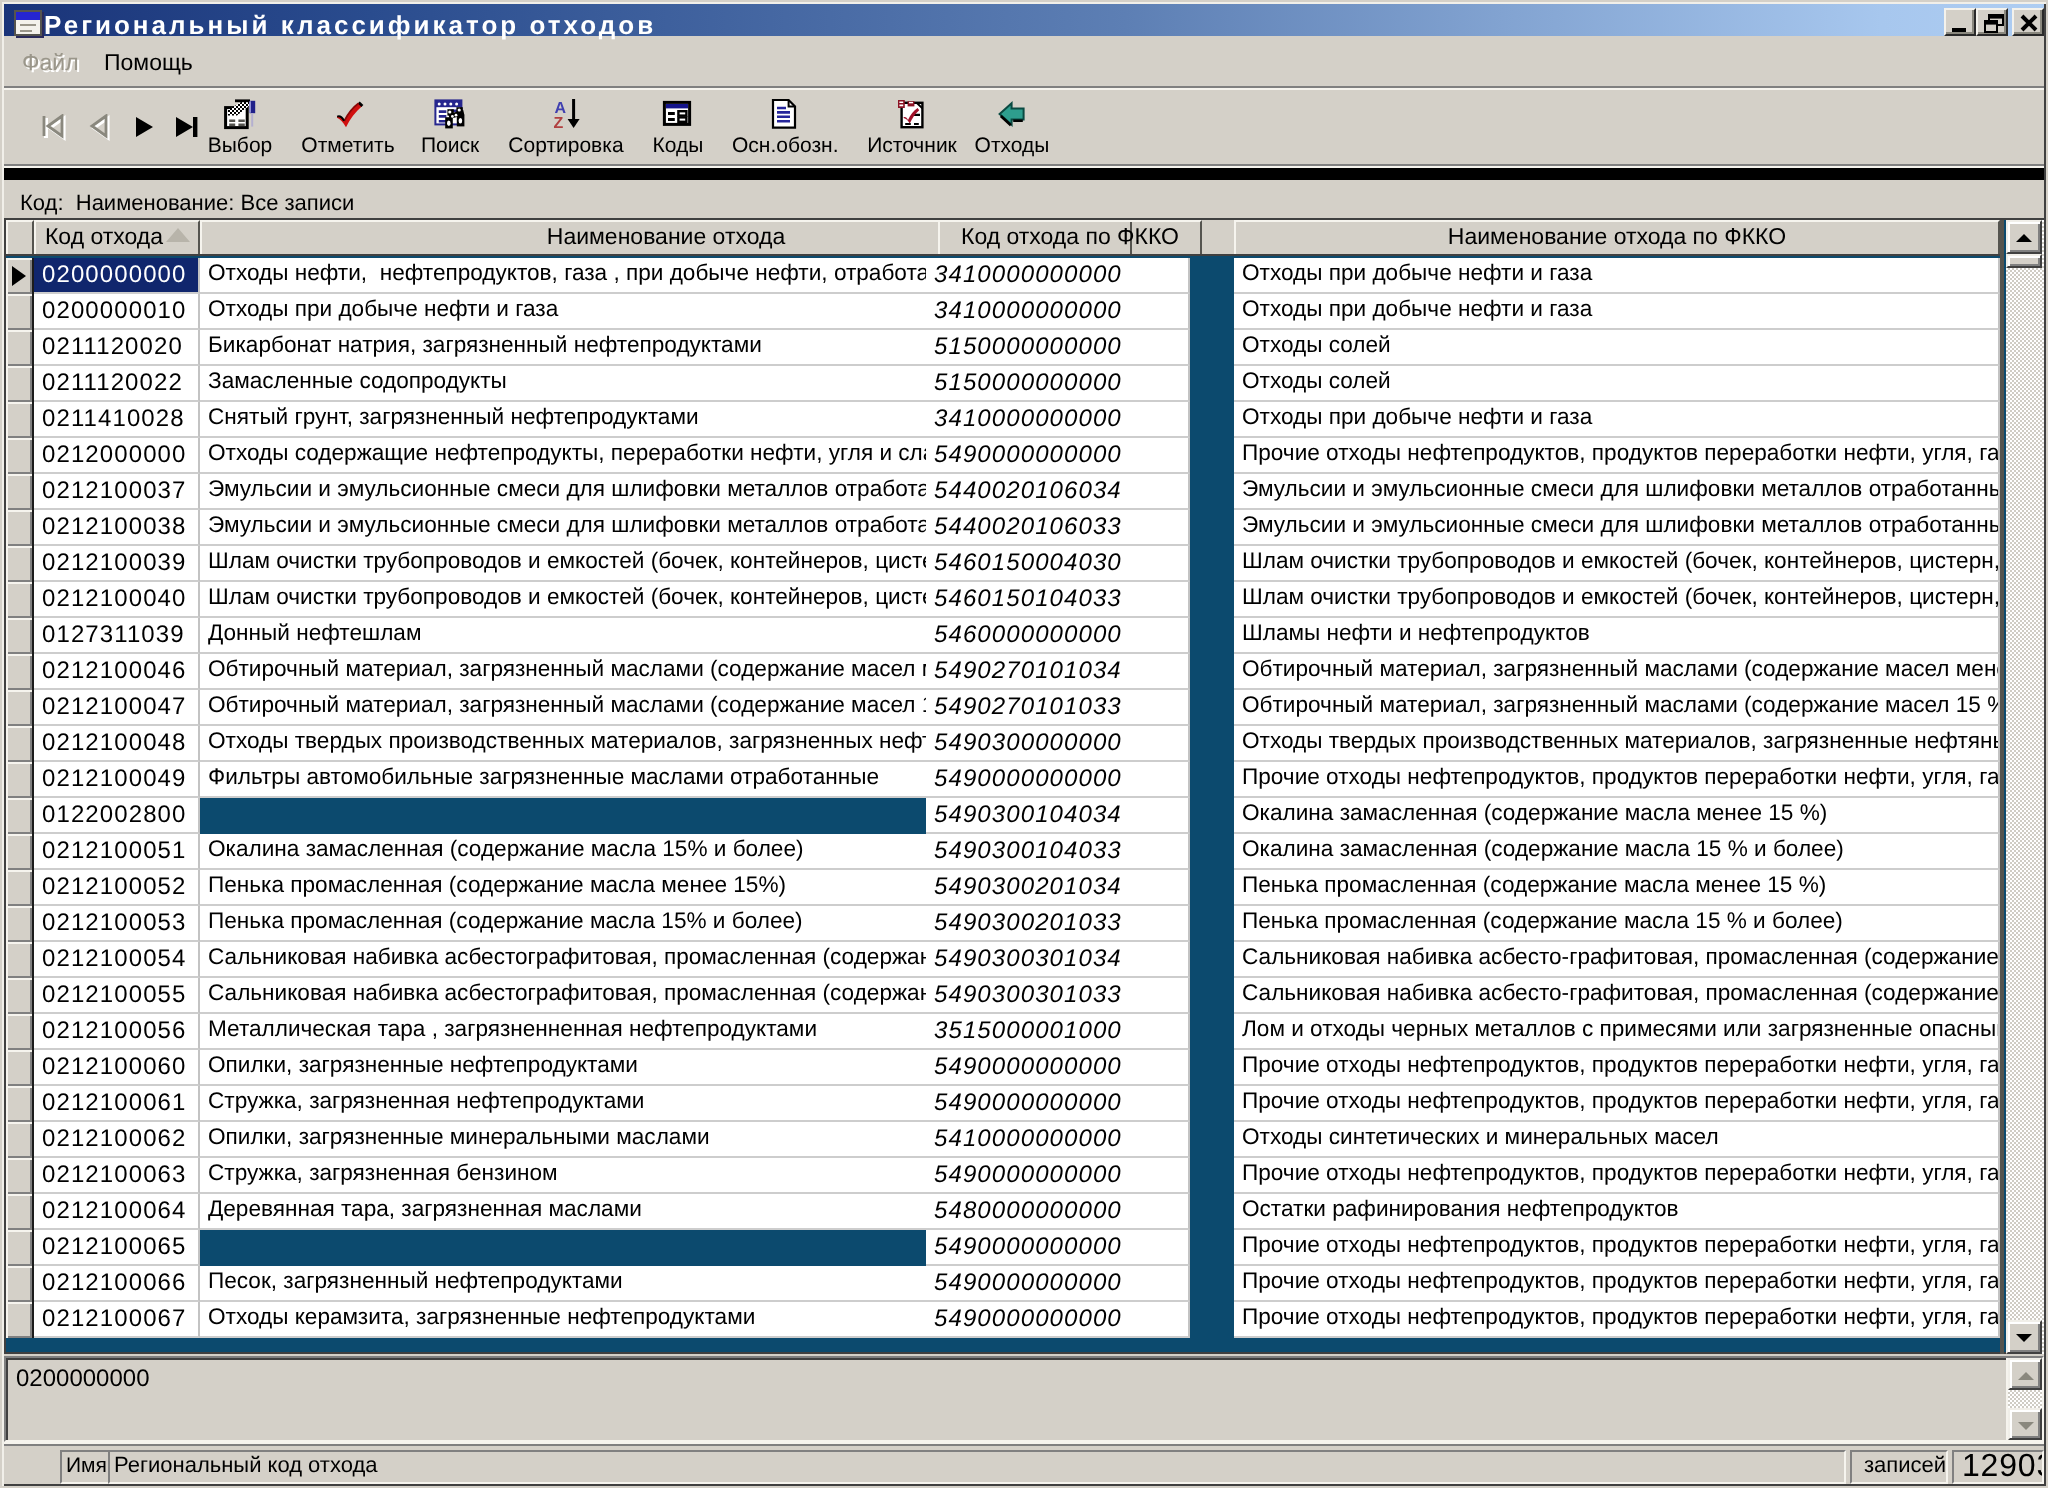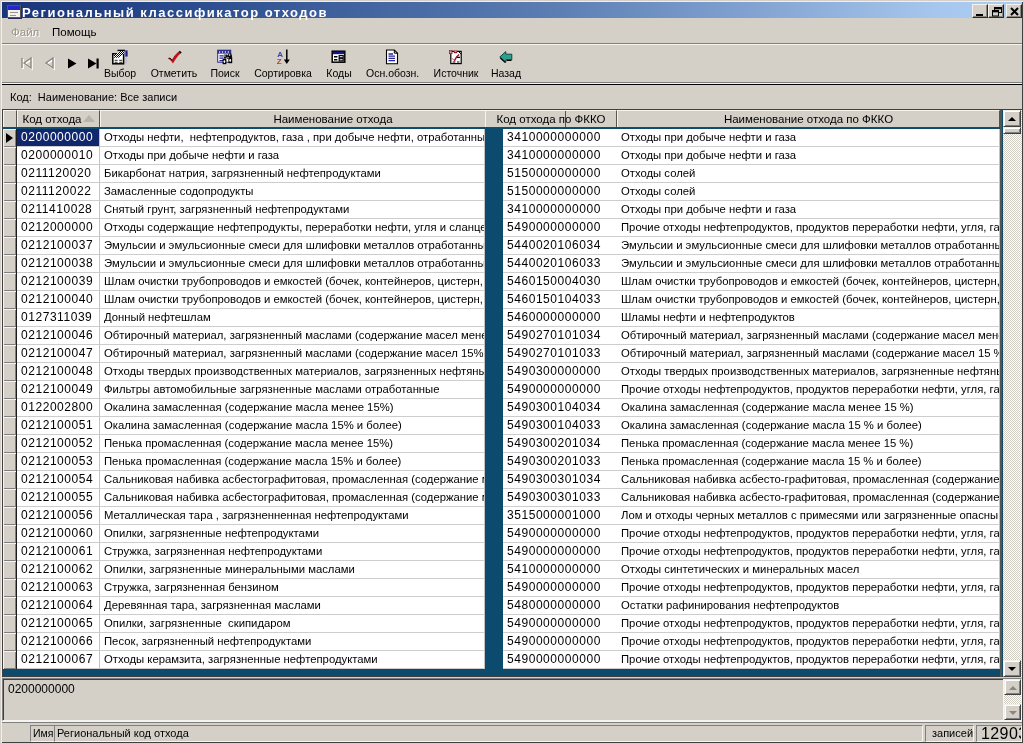--- a/index.html
+++ b/index.html
@@ -29,42 +29,42 @@
   border-top:1px solid #808080;border-bottom:1px solid #f6f4ee;}
 #toolbar{position:absolute;left:2px;top:45px;width:1020px;height:37px;background:#d4d0c8;}
 #tbline{position:absolute;left:2px;top:82px;width:1020px;height:2px;
   border-top:1px solid #808080;border-bottom:1px solid #f6f4ee;}
 .tbtn{position:absolute;top:1px;height:35px;text-align:center;font-size:10.5px;}
 .tbtn .ico{position:absolute;top:3px;left:50%;margin-left:-8px;width:16px;height:16px;}
 .tbtn .cap{position:absolute;bottom:2px;width:100%;left:0;white-space:nowrap;}
 .nav{position:absolute;top:12px;}
 
 #filter{position:absolute;left:2px;top:84px;width:1020px;height:24px;background:#d4d0c8;
-  border-top:1px solid #000000;}
+  border-top:6px solid #000000;}
 #filter span{position:absolute;top:6px;left:8px;font-size:11px;}
 
 #grid{position:absolute;left:2px;top:109px;width:1020px;height:568px;background:#0c4a6e;
   border:1px solid #404040;border-right:none;}
 #ghead{position:absolute;left:0;top:0;width:997px;height:18px;background:#d4d0c8;
   border-bottom:1px solid #404040;}
 .hc{position:absolute;top:0;height:17px;border-top:1px solid #f6f4ee;
   border-left:1px solid #f6f4ee;border-right:1px solid #55544f;
   text-align:center;font-size:11.5px;line-height:17px;white-space:nowrap;overflow:hidden;}
 #gbody{position:absolute;left:0;top:19px;width:997px;height:540px;}
 .row{position:relative;height:18px;width:997px;}
 .ind{position:absolute;left:0;top:0;width:14px;height:18px;background:#d4d0c8;
   border-right:1px solid #1c1c1c;box-shadow:inset 1px 1px 0 #f6f4ee, inset -1px -1px 0 #808080;}
 .tri{position:absolute;left:3px;top:4px;width:0;height:0;
   border-left:7px solid #000;border-top:5px solid transparent;border-bottom:5px solid transparent;}
 .row .c1,.row .c2,.row .c3,.row .c4{position:absolute;top:0;height:18px;line-height:17px;
   font-size:11.3px;white-space:nowrap;overflow:hidden;border-bottom:1px solid #cdcdcd;
   border-right:1px solid #c3c3c3;padding-left:4px;background:#fff;color:#000;}
 .row .c1{left:14px;width:83px;font-size:12px;letter-spacing:0.55px;}
 .row .c2{left:97px;width:385px;padding-left:4px;}
-.row .c3{left:500px;width:132px;padding-left:4px;font-size:12px;letter-spacing:0.55px;}
+.row .c3{left:460px;width:132px;padding-left:4px;font-size:12px;letter-spacing:0.55px;font-style:italic;}
 .row .c4{left:614px;width:383px;padding-left:4px;}
 .row .c1.sel{background:#10266d;color:#fff;}
 
 .sb{position:absolute;background:#fff;}
 .sbtrack{position:absolute;left:0;top:0;width:100%;height:100%;
  background-image:repeating-conic-gradient(#cfccc4 0% 25%, #ffffff 0% 50%);
  background-size:2px 2px;}
 .sbtn{position:absolute;left:0;width:18px;height:17px;background:#d4d0c8;
   border:1px solid;border-color:#f1efe9 #404040 #404040 #f1efe9;
   box-shadow:inset 1px 1px 0 #fff, inset -1px -1px 0 #808080;}
@@ -233,33 +233,33 @@
   <path d="M8.6 8.4 h3.4 M4.6 13 h2.8 M9 13 h2.4" stroke="#000" stroke-width="1.1"></path>
   <path d="M3.8 9.6 C4.7 9.2 5.4 9.7 6 11 C7.2 8.4 8.8 6.4 10.8 5 L11.6 6.1 C9.4 8 8 10.2 6.9 12.8 C6 11.2 5.1 10.3 3.8 10 z" fill="#a01028"></path>
  </svg>
  <div class="cap">Источник</div>
 </div>
 <div class="tbtn" style="left:484px;width:40px;">
  <svg class="ico" width="16" height="16" viewBox="0 0 16 16">
   <path d="M1.8 8 L7.8 2.6 L7.8 5.2 L13.8 5.2 L13.8 10.8 L7.8 10.8 L7.8 13.4 z" fill="#2e9e8e" stroke="#0a4a42" stroke-width="1"></path>
   <path d="M2.4 9 L7.4 13.6 M8.6 11.4 L13.4 11.4" stroke="#000" stroke-width="1.3"></path>
  </svg>
- <div class="cap">Назад</div>
+ <div class="cap">Отходы</div>
 </div>
 </div>
 <div id="tbline"></div>
 <div id="filter">
     <span>Код:&nbsp; Наименование: Все записи</span>
   </div>
 <div id="grid">
  <div id="ghead">
   <div class="hc" style="left:0px;width:14px;"></div>
   <div class="hc" style="left:14px;width:83px;">Код отхода<span style="display:inline-block;margin-left:1px;width:0;height:0;border-bottom:7px solid #b8b4aa;border-left:6px solid transparent;border-right:6px solid transparent;vertical-align:1px;"></span></div>
   <div class="hc" style="left:97px;width:466px;">Наименование отхода</div>
-  <div class="hc" style="left:482px;width:132px;">Код отхода по ФККО</div>
+  <div class="hc" style="left:466px;width:132px;">Код отхода по ФККО</div>
   <div class="hc" style="left:614px;width:383px;">Наименование отхода по ФККО</div>
  </div>
  <div id="gbody">
 <div class="row">
         <div class="ind">
           <span class="tri"></span>
         </div>
         <div class="c1 sel">0200000000</div>
         <div class="c2">Отходы нефти,&nbsp; нефтепродуктов, газа , при добыче нефти, отработанные масла</div>
         <div class="c3">3410000000000</div>
@@ -359,21 +359,20 @@
 <div class="row">
         <div class="ind"></div>
         <div class="c1">0212100049</div>
         <div class="c2">Фильтры автомобильные загрязненные маслами отработанные</div>
         <div class="c3">5490000000000</div>
         <div class="c4">Прочие отходы нефтепродуктов, продуктов переработки нефти, угля, газа, горючих сланцев</div>
       </div>
 <div class="row">
         <div class="ind"></div>
         <div class="c1">0122002800</div>
-        <div class="c2">Окалина замасленная (содержание масла менее 15%)</div>
         <div class="c3">5490300104034</div>
         <div class="c4">Окалина замасленная (содержание масла менее 15 %)</div>
       </div>
 <div class="row">
         <div class="ind"></div>
         <div class="c1">0212100051</div>
         <div class="c2">Окалина замасленная (содержание масла 15% и более)</div>
         <div class="c3">5490300104033</div>
         <div class="c4">Окалина замасленная (содержание масла 15 % и более)</div>
       </div>
@@ -443,21 +442,20 @@
 <div class="row">
         <div class="ind"></div>
         <div class="c1">0212100064</div>
         <div class="c2">Деревянная тара, загрязненная маслами</div>
         <div class="c3">5480000000000</div>
         <div class="c4">Остатки рафинирования нефтепродуктов</div>
       </div>
 <div class="row">
         <div class="ind"></div>
         <div class="c1">0212100065</div>
-        <div class="c2">Опилки, загрязненные&nbsp; скипидаром</div>
         <div class="c3">5490000000000</div>
         <div class="c4">Прочие отходы нефтепродуктов, продуктов переработки нефти, угля, газа, горючих сланцев</div>
       </div>
 <div class="row">
         <div class="ind"></div>
         <div class="c1">0212100066</div>
         <div class="c2">Песок, загрязненный нефтепродуктами</div>
         <div class="c3">5490000000000</div>
         <div class="c4">Прочие отходы нефтепродуктов, продуктов переработки нефти, угля, газа, горючих сланцев</div>
       </div>

